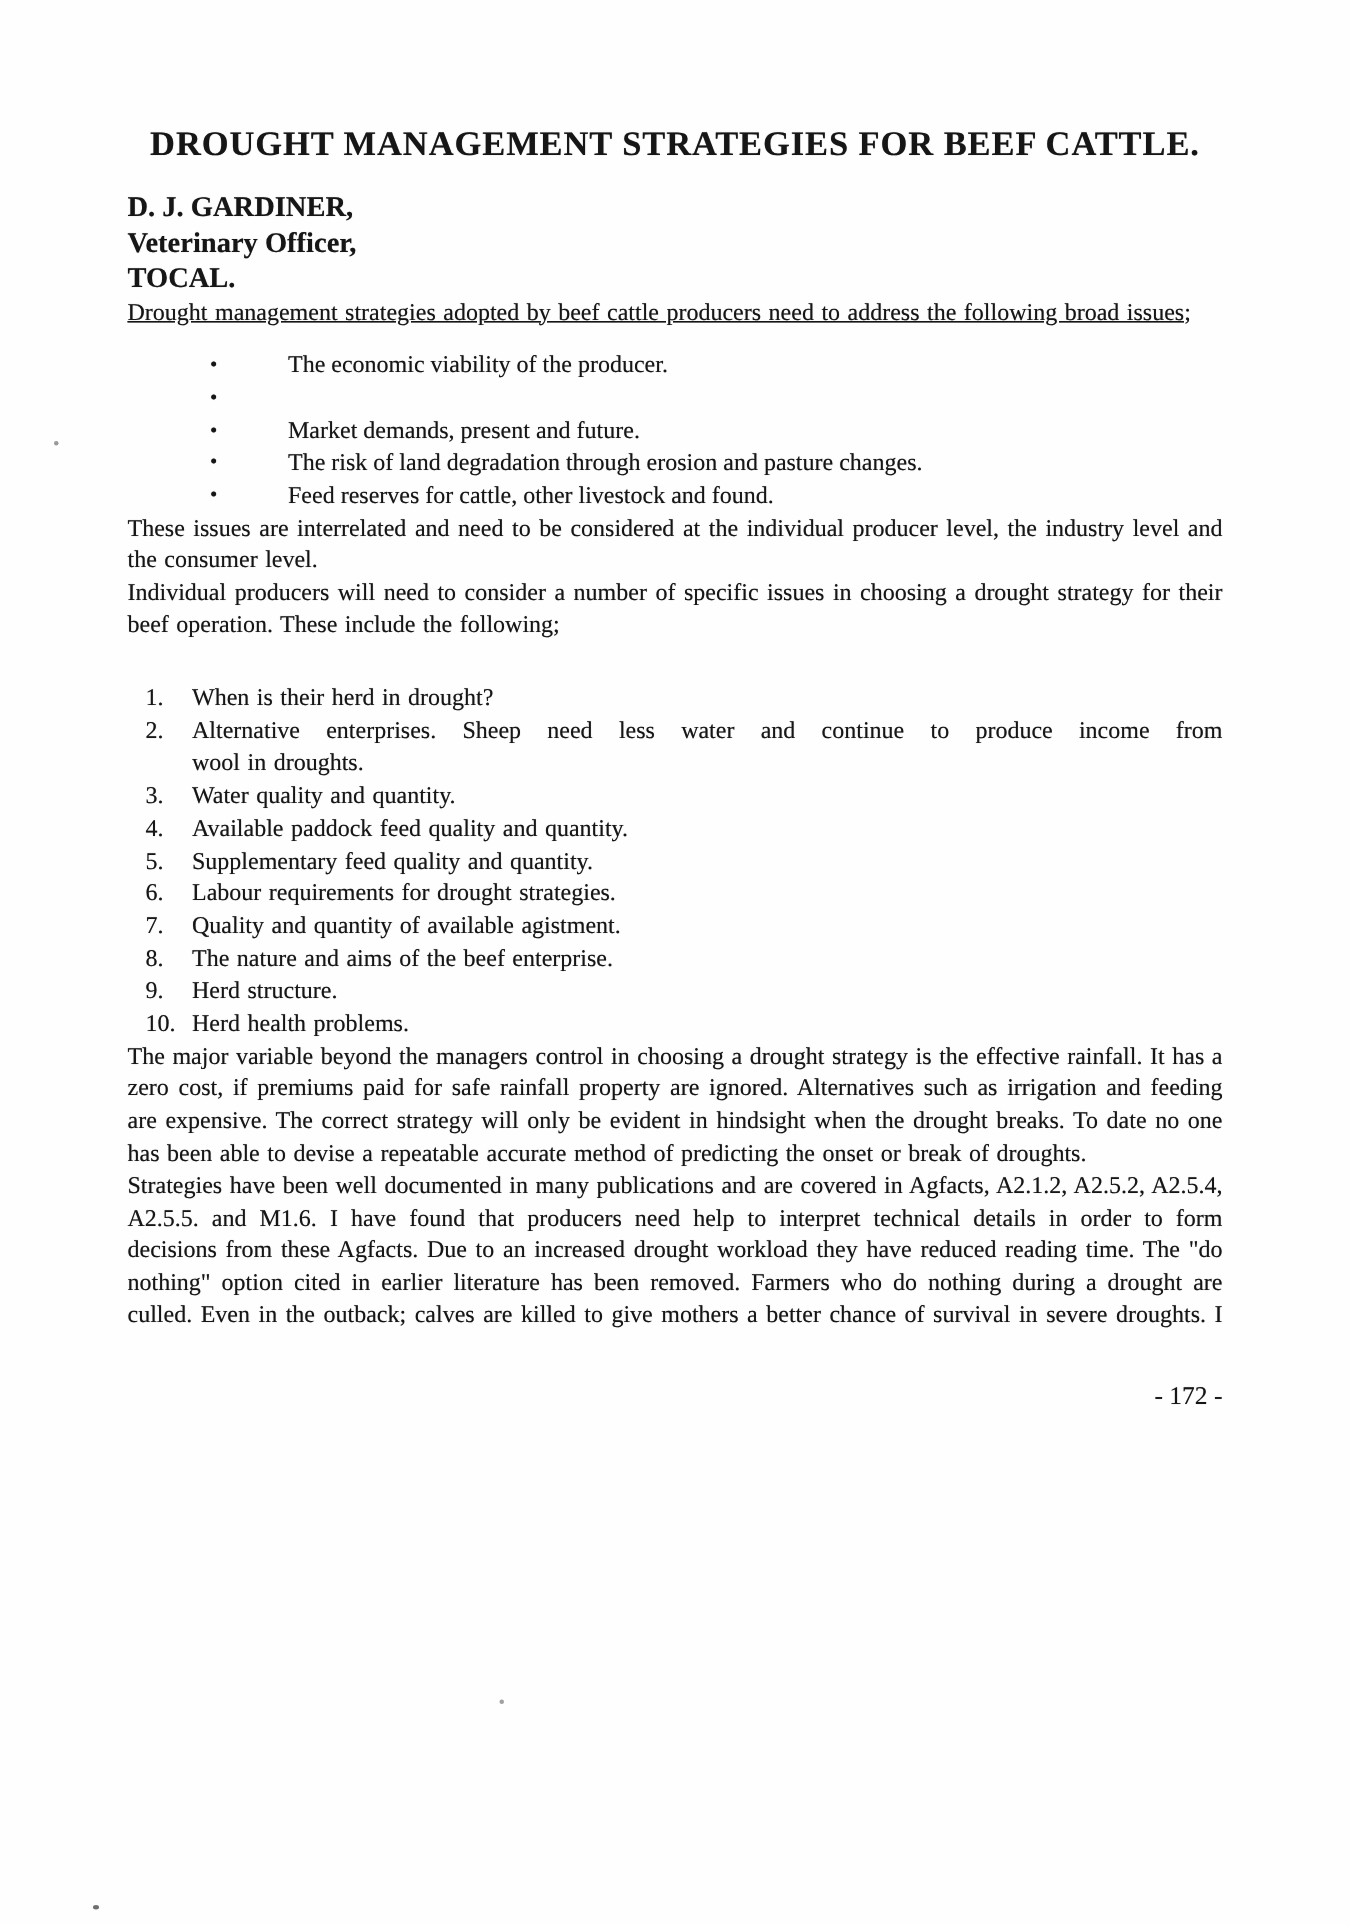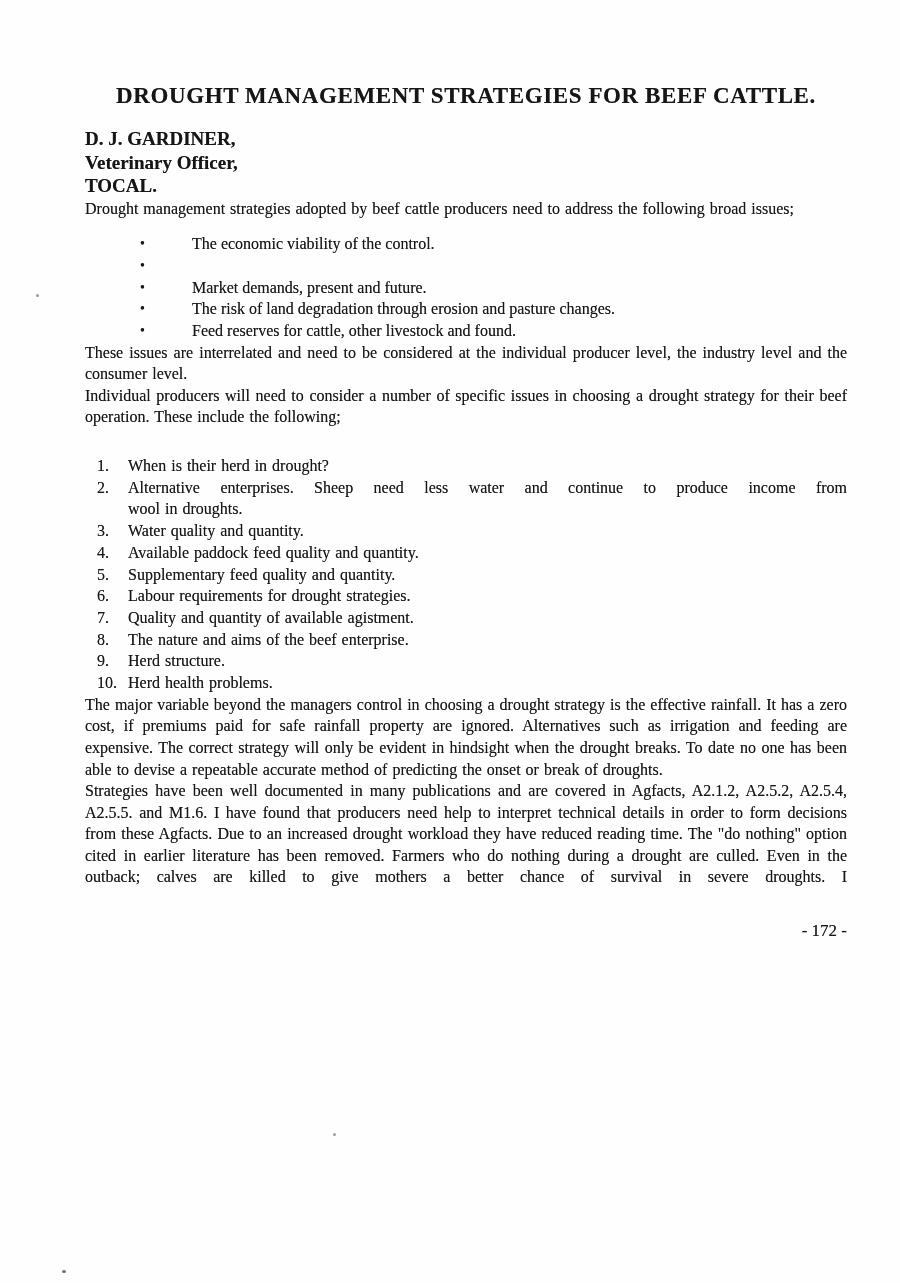--- a/index.html
+++ b/index.html
@@ -5,21 +5,21 @@
   html, body {
     margin: 0;
     padding: 0;
     background: #ffffff;
   }
   .page {
     position: relative;
     width: 900px;
     height: 1283px;
     box-sizing: border-box;
-    padding: 81px 53px 0 85px;
+    padding: 81px 85px 0 85px;
     background: #fefefe;
     color: #161616;
     font-family: "Liberation Serif", serif;
     overflow: hidden;
     text-shadow: 0 0 0.5px rgba(20,20,20,0.55);
   }
   .doc-title {
     margin: 0;
     font-size: 23px;
     line-height: 30px;
@@ -34,21 +34,21 @@
     font-size: 19px;
     line-height: 23.5px;
   }
   p.body-par {
     margin: 0;
     font-size: 16px;
     line-height: 21.6px;
     text-align: justify;
     word-spacing: 1px;
   }
-  .p-intro        { margin-top: 27px; }
+  .p-intro        { margin-top: 27px; text-decoration: underline; }
   .p-interrelated { margin-top: 26px; }
   .p-individual   { margin-top: 11px; }
   .p-major        { margin-top: 27px; }
   .p-strategies   { margin-top: 22px; text-align-last: justify; }
 
   .bullet-list {
     margin-top: 14px;
     font-size: 16px;
     line-height: 21.7px;
   }
@@ -103,21 +103,21 @@
     <div>D. J. GARDINER,</div>
     <div>Veterinary Officer,</div>
     <div>TOCAL.</div>
   </div>
 
   <p class="body-par p-intro">Drought management strategies adopted by beef cattle producers need to address the following broad issues;</p>
 
   <div class="bullet-list">
     <div class="bullet-item">
       <span class="bullet-glyph">•</span>
-      <span>The economic viability of the control.</span>
+      <span>The economic viability of the producer.</span>
     </div>
     <div class="bullet-item">
       <span class="bullet-glyph">•</span>
     </div>
     <div class="bullet-item">
       <span class="bullet-glyph">•</span>
       <span>Market demands, present and future.</span>
     </div>
     <div class="bullet-item">
       <span class="bullet-glyph">•</span>

